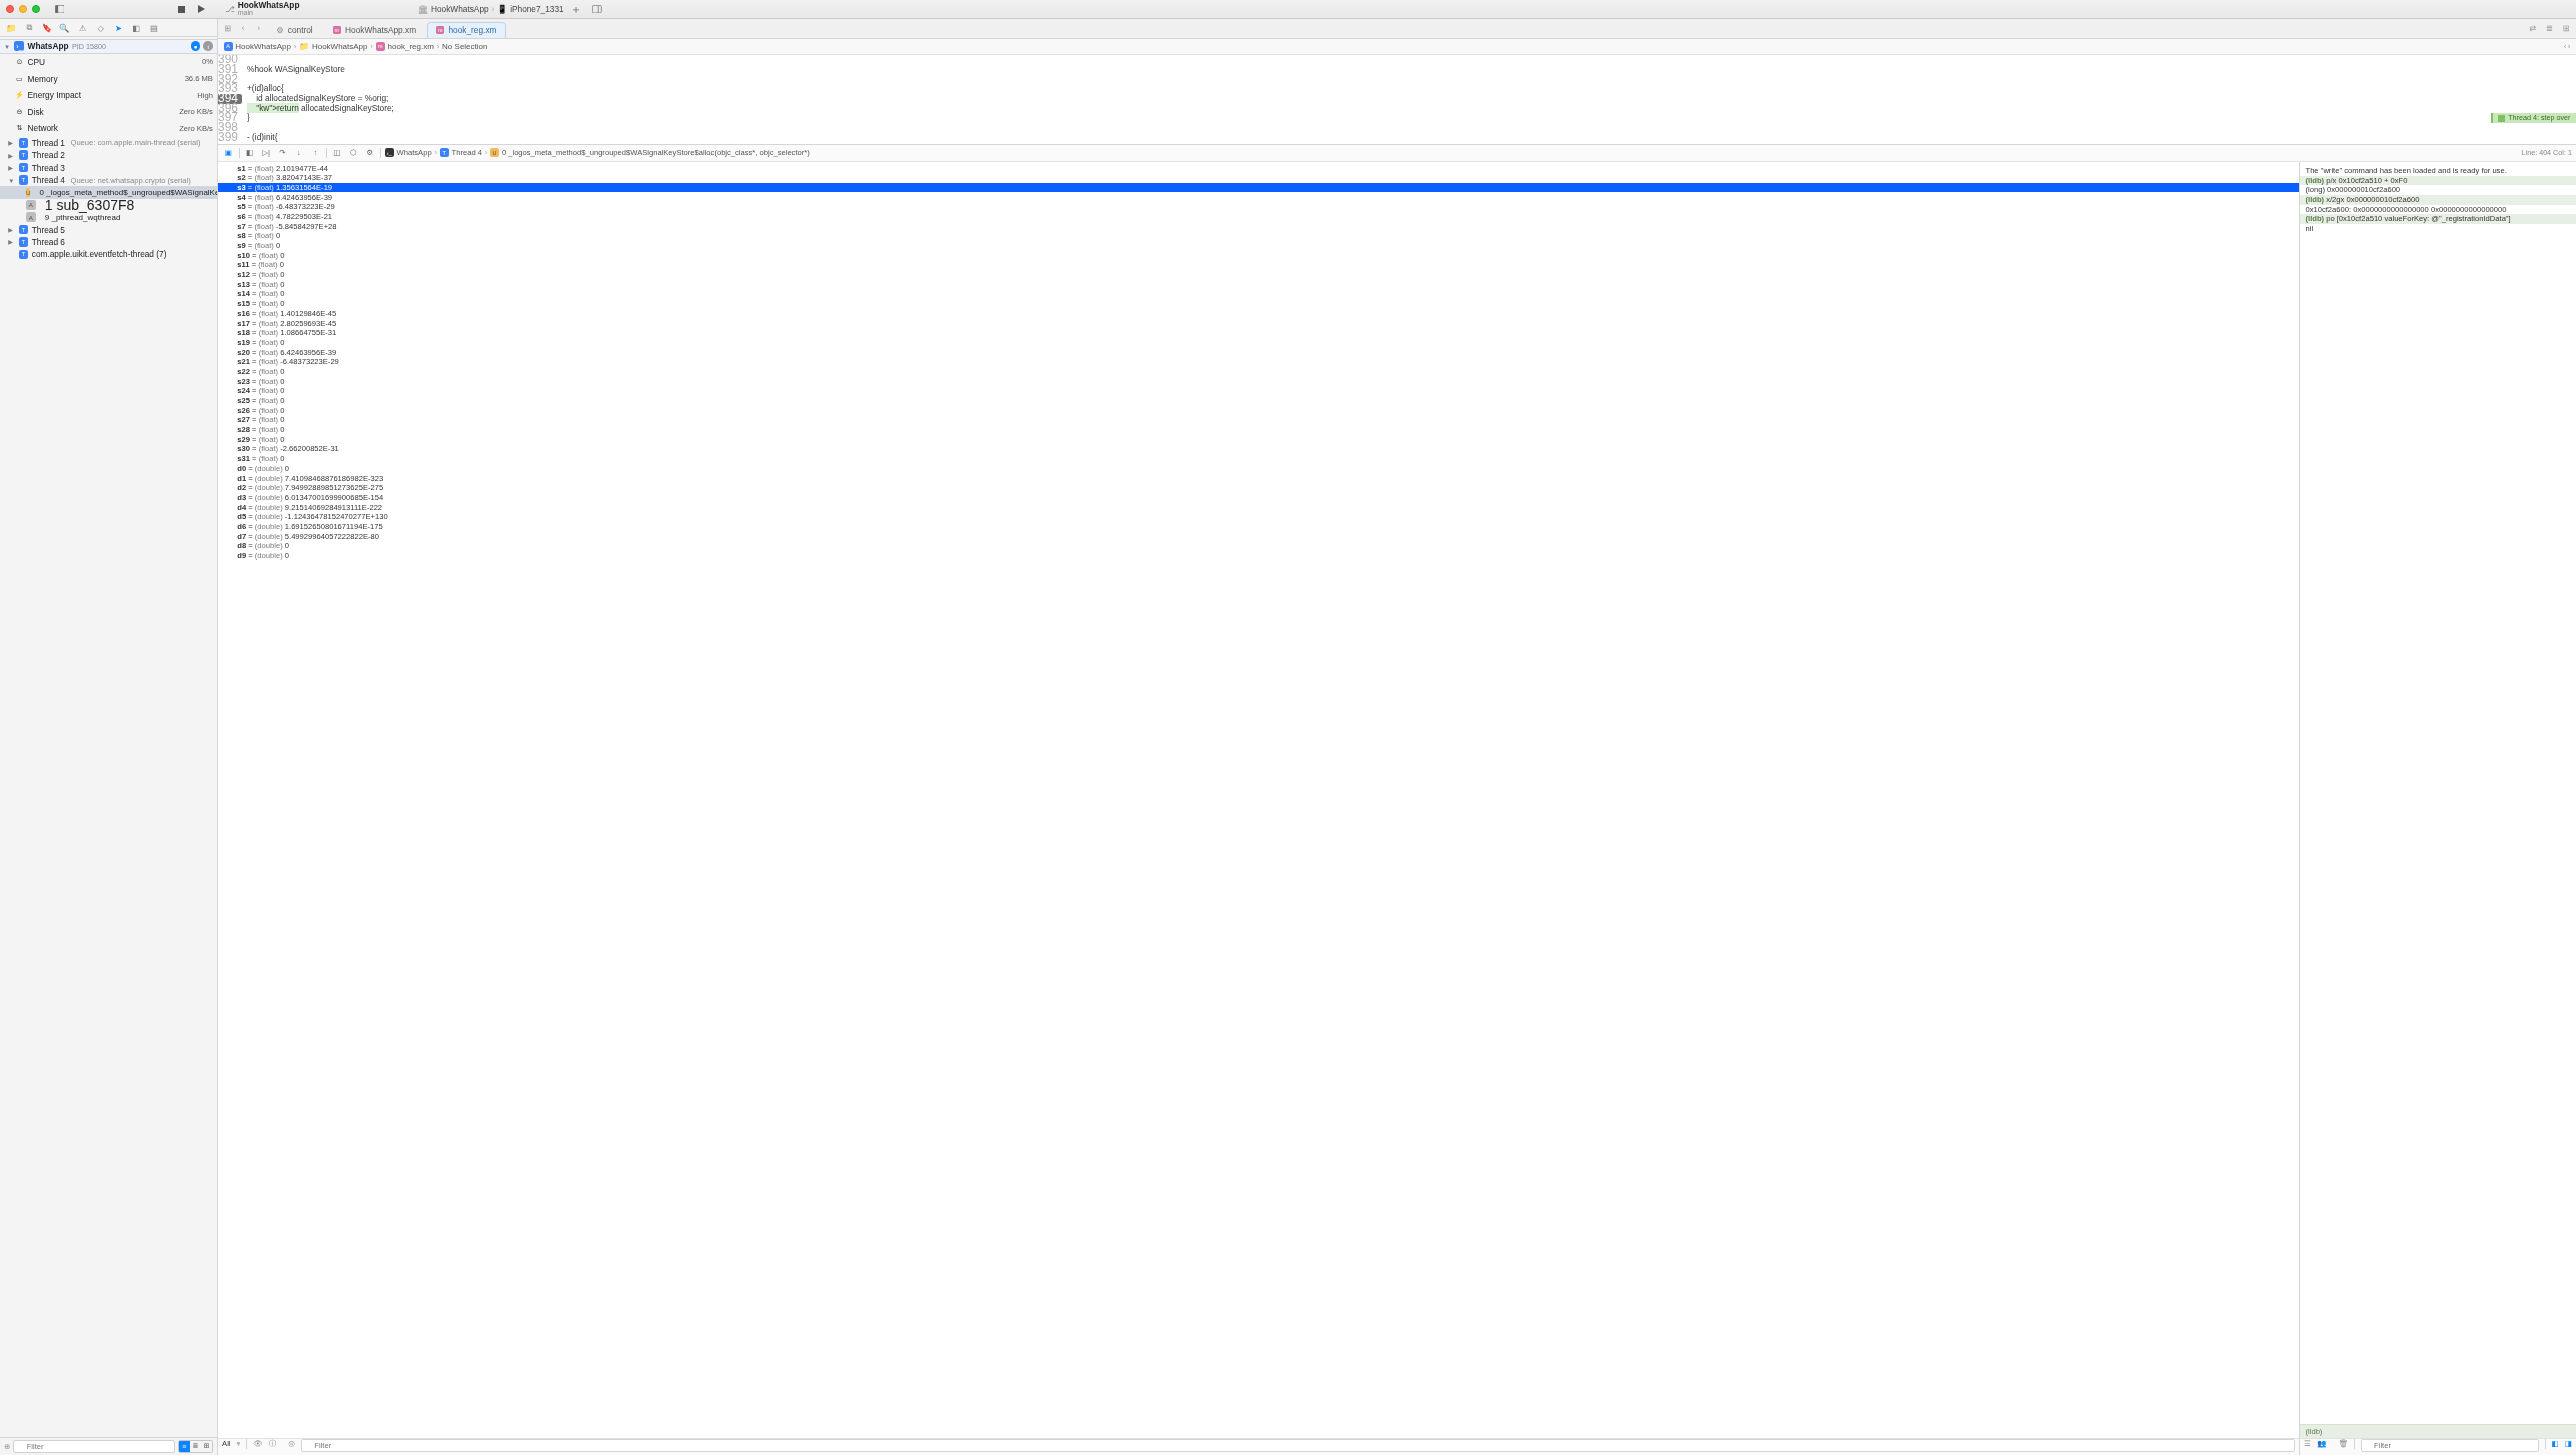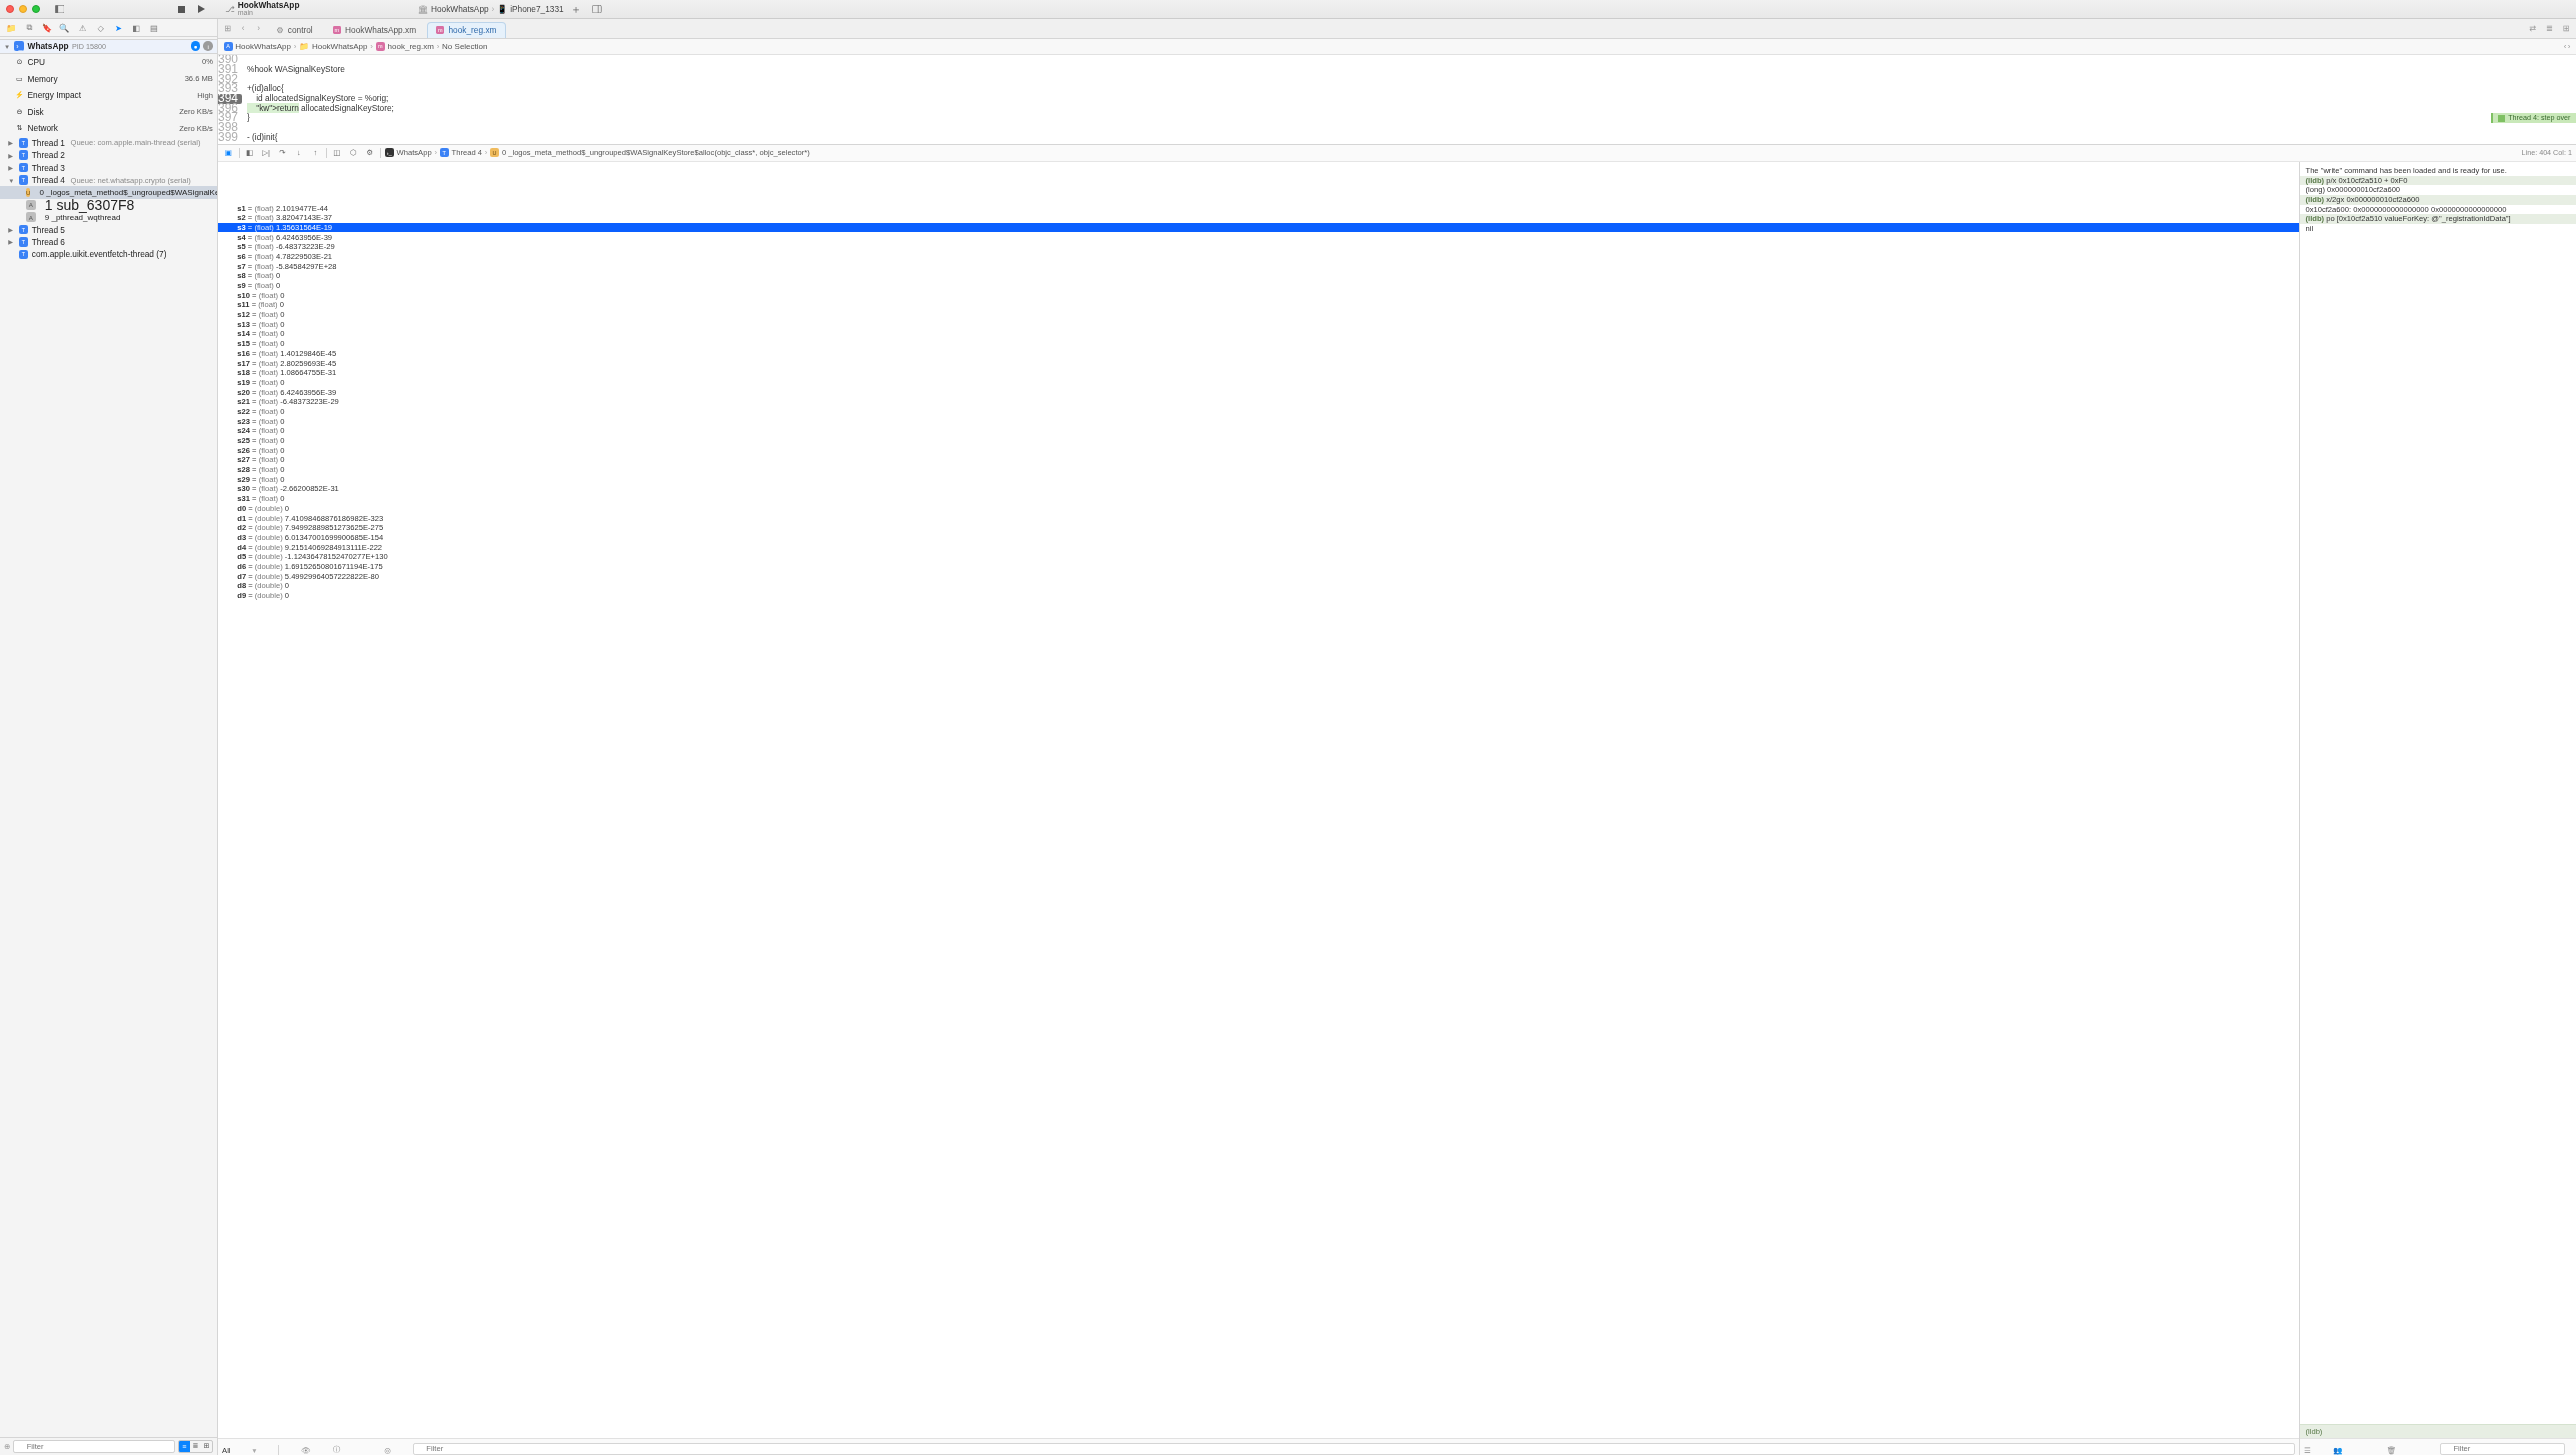--- a/index.html
+++ b/index.html
@@ -124,27 +124,27 @@
 .console-pane { width: 276px; display:flex; flex-direction:column; background:#fff; }
 
 .debug-toolbar { height:16.6px; border-bottom:0.7px solid #e5e5e5; display:flex; align-items:center; padding:0 4.1px; gap:4.1px; background:#fafafa; font-size:7.6px; color:#555;}
 .debug-toolbar .dbtn { width:12.4px;height:12.4px;display:inline-flex;align-items:center;justify-content:center;color:#6a6a6a;}
 .debug-toolbar .dsep { width:0.7px; height:9.7px; background:#d0d0d0; }
 .crumb { display:flex; align-items:center; gap:2.8px; }
 .crumb .ci { width:9px;height:9px;border-radius:2.1px;display:inline-flex;align-items:center;justify-content:center;font-size:5.5px;color:#fff; }
 .crumb .ci.black { background:#333; } .crumb .ci.blue { background:#3b82f6; } .crumb .ci.orange { background:#f0bb5d; color:#6b4a11; }
 .right-status { margin-left:auto; color:#888; font-size:7.2px; }
 
-.var-list { flex:1; overflow:auto; font-family:"SF Mono",Menlo,monospace; font-size:7.6px; padding:1.4px 0;margin-top:40px;}
+.var-list { flex:1; overflow:auto; font-family:"SF Mono",Menlo,monospace; font-size:7.6px; padding:1.4px 0;}
 .var-row { height:9.7px; display:flex; align-items:center; padding-left:19.3px; white-space:nowrap;}
 .var-row.sel { background:#0a5fff; color:#fff; }
 .var-row .reg { font-weight:600; }
 .var-row .typ { color:#7a7a7a; } .var-row.sel .typ { color:#d9e6ff; }
 
-.pane-footer { height:16.6px; border-top:0.7px solid #e1e1e1; display:flex; align-items:flex-end; padding:0 4.1px; gap:22px; background:#fafafa; font-size:7.6px;}
+.pane-footer { height:16.6px; border-top:0.7px solid #e1e1e1; display:flex; align-items:flex-start; padding:0 4.1px; gap:6px; background:#fafafa; font-size:7.6px;}
 .pane-footer .pf-input { flex:1; height:12.4px; border:0.7px solid #d5d5d5; border-radius:2.1px; padding:0 12.4px; font-size:7.6px; color:#888; background:#fff;}
 
 .console-body { flex:1; overflow:auto; font-family:"SF Mono",Menlo,monospace; font-size:7.6px; padding:4.1px 5.5px; line-height:9.7px; color:#333;}
 .console-body .pl { color:#333; }
 .console-body .cmd-line { background:#e7eee3; margin:0 -5.5px; padding:0 5.5px; }
 .console-body .prompt { color:#5a7a4a; font-weight:600; }
 .console-input { height:14px; background:#e7eee3; padding:0 5.5px; font-family:"SF Mono",Menlo,monospace; font-size:7.6px; color:#5a7a4a; display:flex;align-items:center; border-top:0.7px solid #d5e2cf;}
 svg { display:block; }
 </style>
 </head>

